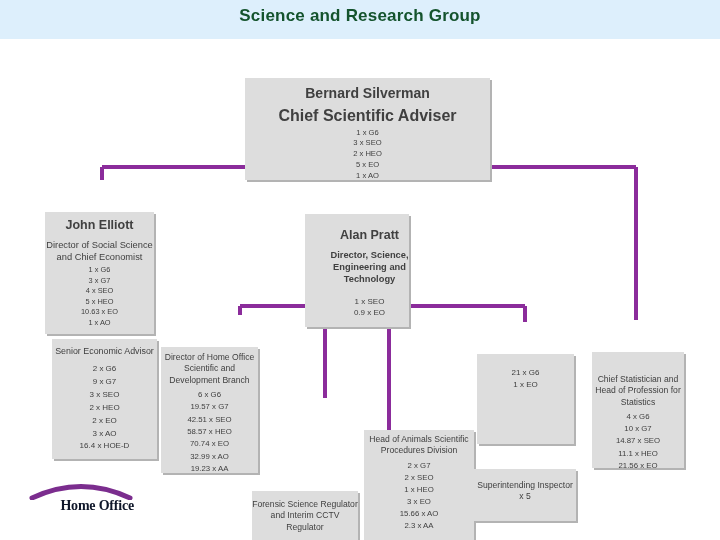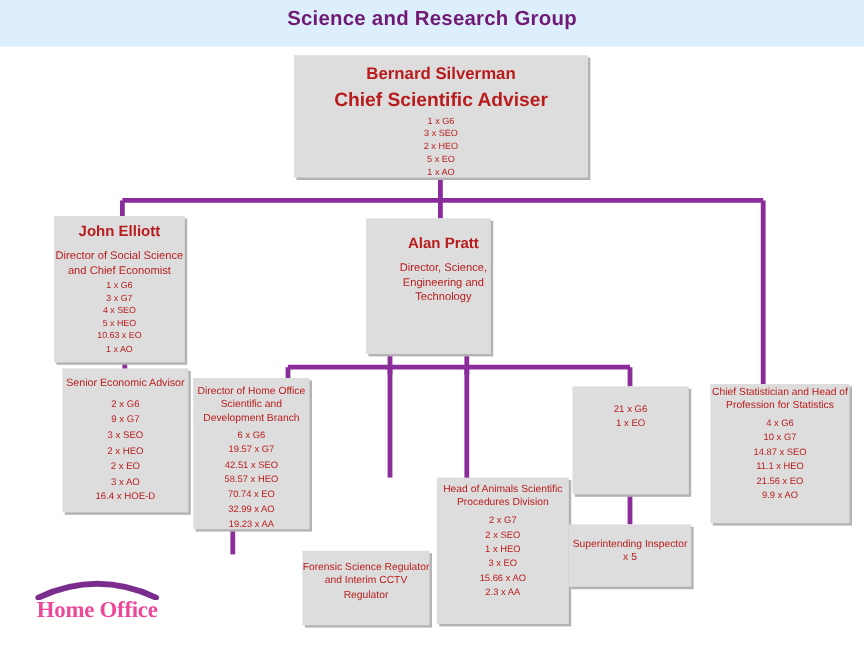--- a/index.html
+++ b/index.html
@@ -30,41 +30,42 @@
     background: #ddeffc;
   }
   .title-text {
     position: absolute;
     left: 0;
     top: 6px;
     width: 720px;
     text-align: center;
     font-size: 17px;
     font-weight: bold;
-    color: #701a75;
+    color: #14532d;
     letter-spacing: 0.2px;
   }
   
   #lines {
     position: absolute;
     left: 0;
     top: 0;
     width: 720px;
     height: 540px;
     pointer-events: none;
   }
   
   .node {
     position: absolute;
     background: #dddddd;
     box-sizing: border-box;
     box-shadow: 2px 2px 0 #b3b3b3;
     text-align: center;
-    color: #b91c1c;
+    color: #404040;
     overflow: hidden;
+    margin-top: 32px;
   }
   .node .nm {
     font-size: 12.5px;
     font-weight: bold;
     line-height: 1.18;
     margin: 0;
     padding: 0;
   }
   .node .rl {
     font-size: 9.6px;
@@ -95,36 +96,36 @@
   #n-silverman .rl  { font-size: 16px; margin-top: 4px; }
   #n-silverman .grades { margin-top: 3px; font-size: 7.6px; }
 
   #n-elliott   { left: 45px;  top: 180px; width: 109px; height: 122px; padding-top: 6px; }
   #n-elliott .nm { font-size: 12.5px; }
   #n-elliott .ttl { margin-top: 6px; font-size: 9.3px; }
   #n-elliott .grades { margin-top: 2px; }
 
   #n-pratt     { left: 305px; top: 182px; width: 104px; height: 113px; padding-top: 14px; padding-left: 25px; }
   #n-pratt .nm { font-size: 12.5px; }
-  #n-pratt .ttl { margin-top: 6px; font-size: 9.3px; }
+  #n-pratt .ttl { margin-top: 6px; font-size: 9.3px; font-weight: bold; }
   #n-pratt .grades { margin-top: 10px; font-size: 8px; }
 
   #n-sea       { left: 52px;  top: 307px; width: 105px; height: 120px; padding-top: 7px; }
   #n-sea .ttl  { font-size: 8.9px; }
   #n-sea .grades { margin-top: 5px; font-size: 8px; line-height: 1.62; }
 
   #n-hosdb     { left: 161px; top: 315px; width: 97px;  height: 126px; padding-top: 5px; }
   #n-hosdb .ttl { font-size: 8.6px; }
   #n-hosdb .grades { margin-top: 3px; font-size: 7.8px; line-height: 1.58; }
 
   #n-aspi      { left: 477px; top: 322px; width: 97px;  height: 90px;  padding-top: 9px; }
   #n-aspi .ttl { font-size: 8.6px; }
   #n-aspi .grades { margin-top: 4px; font-size: 8px; line-height: 1.5; }
 
-  #n-chiefstat { left: 592px; top: 320px; width: 116px;  height: 116px; padding-top: 1px; }
+  #n-chiefstat { left: 592px; top: 320px; width: 92px;  height: 116px; padding-top: 22px; }
   #n-chiefstat .ttl { font-size: 8.6px; }
   #n-chiefstat .grades { margin-top: 3px; font-size: 7.8px; line-height: 1.56; }
 
   #n-aspd      { left: 364px; top: 398px; width: 110px; height: 122px; padding-top: 4px; }
   #n-aspd .ttl { font-size: 8.6px; }
   #n-aspd .grades { margin-top: 3px; font-size: 7.8px; line-height: 1.56; }
 
   #n-biometrics{ left: 145px; top: 462px; width: 98px;  height: 58px;  padding-top: 14px; }
   #n-biometrics .ttl { font-size: 8.6px; }
 
@@ -140,24 +141,24 @@
     left: 28px;
     top: 478px;
     width: 106px;
     height: 50px;
   }
   #logo .logo-word {
     position: absolute;
     left: 0;
     top: 20px;
     width: 106px;
-    text-align: center;
-    font-size: 19px;
+    text-align: right;
+    font-size: 14px;
     font-weight: bold;
-    color: #ec4899;
+    color: #0f172a;
     letter-spacing: -0.2px;
     font-family: "Liberation Serif", serif;
   }
 </style>
 </head>
 <body>
 
 <div id="stage">
 
   <div class="title-banner"></div>
@@ -210,20 +211,24 @@
         <div>4 x SEO</div>
         <div>5 x HEO</div>
         <div>10.63 x EO</div>
         <div>1 x AO</div>
       </div>
   </div>
 
   <div class="node" id="n-pratt">
     <p class="nm">Alan Pratt</p>
     <p class="ttl">Director, Science, Engineering and Technology</p>
+    <div class="grades">
+        <div>1 x SEO</div>
+        <div>0.9 x EO</div>
+      </div>
   </div>
 
   <div class="node" id="n-sea">
     <p class="ttl">Senior Economic Advisor</p>
     <div class="grades">
         <div>2 x G6</div>
         <div>9 x G7</div>
         <div>3 x SEO</div>
         <div>2 x HEO</div>
         <div>2 x EO</div>

